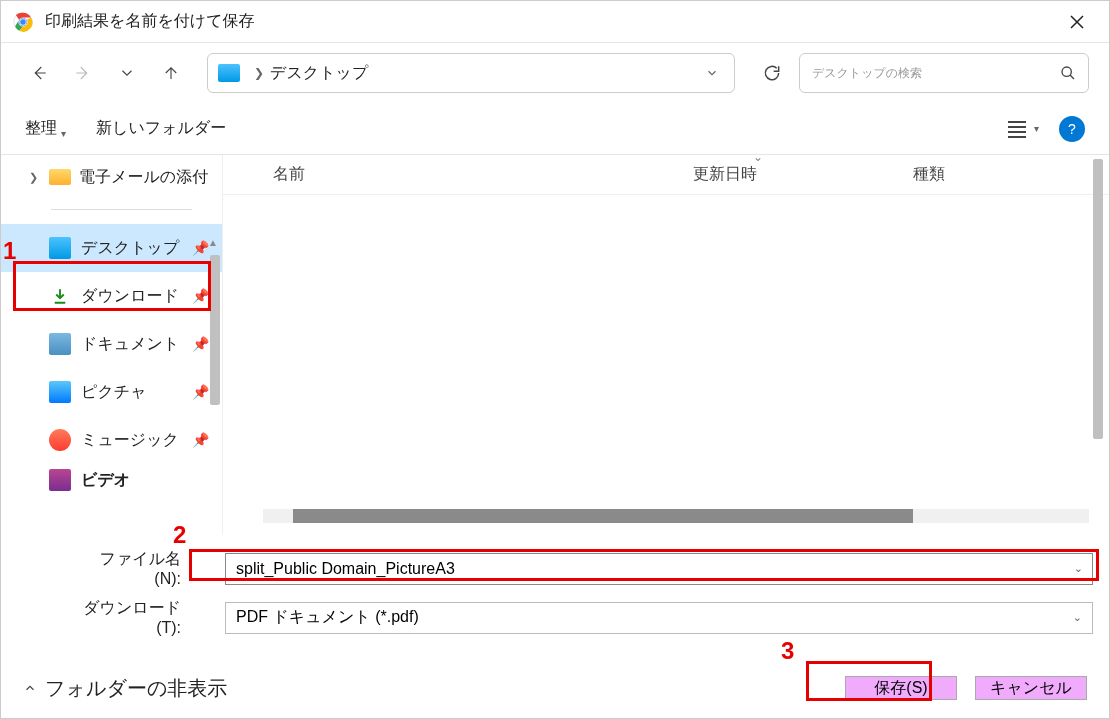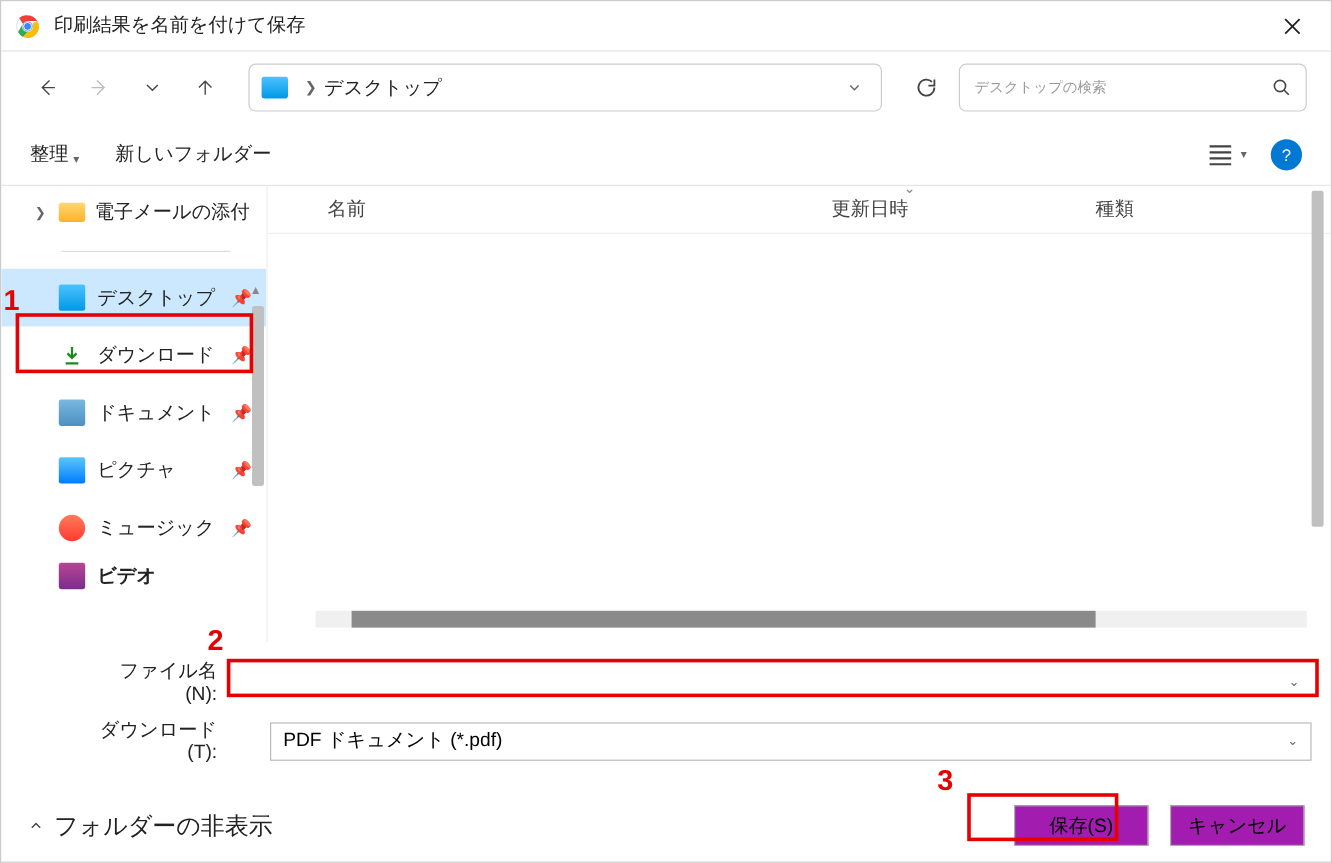--- a/index.html
+++ b/index.html
@@ -73,21 +73,21 @@
 .field-label { width: 108px; text-align: right; font-size: 16px; color: #222; padding-right: 8px; }
 .field-input { flex: 1; height: 32px; border: 1px solid #888; padding: 0 10px; font-size: 16px; background: #fff; position: relative; }
 .field-input.combo { display: flex; align-items: center; border: 1px solid #bbb; }
 .field-input.combo .val { flex: 1; }
 .field-input.combo .cd { color: #666; font-size: 11px; }
 
 
 .footer { position: absolute; bottom: 0; left: 0; right: 0; height: 60px; display: flex; align-items: center; padding: 0 22px; }
 .hide-folders { display: flex; align-items: center; gap: 8px; font-size: 20px; color: #222; cursor: pointer; }
 .footer-btns { margin-left: auto; display: flex; gap: 18px; }
-.btn { min-width: 112px; height: 34px; border: 1px solid #aaa; background: #a21caf; font-size: 16px; cursor: pointer; display: flex; align-items: center; justify-content: center; }
+.btn { min-width: 112px; height: 24px; border: 1px solid #aaa; background: #f0abfc; font-size: 16px; cursor: pointer; display: flex; align-items: center; justify-content: center; }
 
 
 .ann { position: absolute; border: 3px solid #e60000; pointer-events: none; z-index: 100; }
 .ann-label { position: absolute; color: #e60000; font-weight: bold; font-size: 24px; z-index: 101; pointer-events: none; }
 </style>
 </head>
 <body>
 
 <div class="titlebar">
   <svg class="chrome-logo" viewBox="0 0 24 24">
@@ -235,20 +235,21 @@
     <div class="hscroll">
       <div class="hscroll-thumb"></div>
     </div>
     <div class="vscroll"></div>
   </div>
 </div>
 
 <div class="fields">
   <div class="field-row">
     <div class="field-label">ファイル名(N):</div>
+    <input class="field-input" style="padding-right: 26px;" value="split_Public Domain_PictureA3">
     <span style="position:absolute;right:10px;color:#666;font-size:11px;">⌄</span>
   </div>
   <div class="field-row">
     <div class="field-label">ダウンロード(T):</div>
     <div class="field-input combo">
       <span class="val">PDF ドキュメント (*.pdf)</span>
       <span class="cd">⌄</span>
     </div>
   </div>
 </div>

